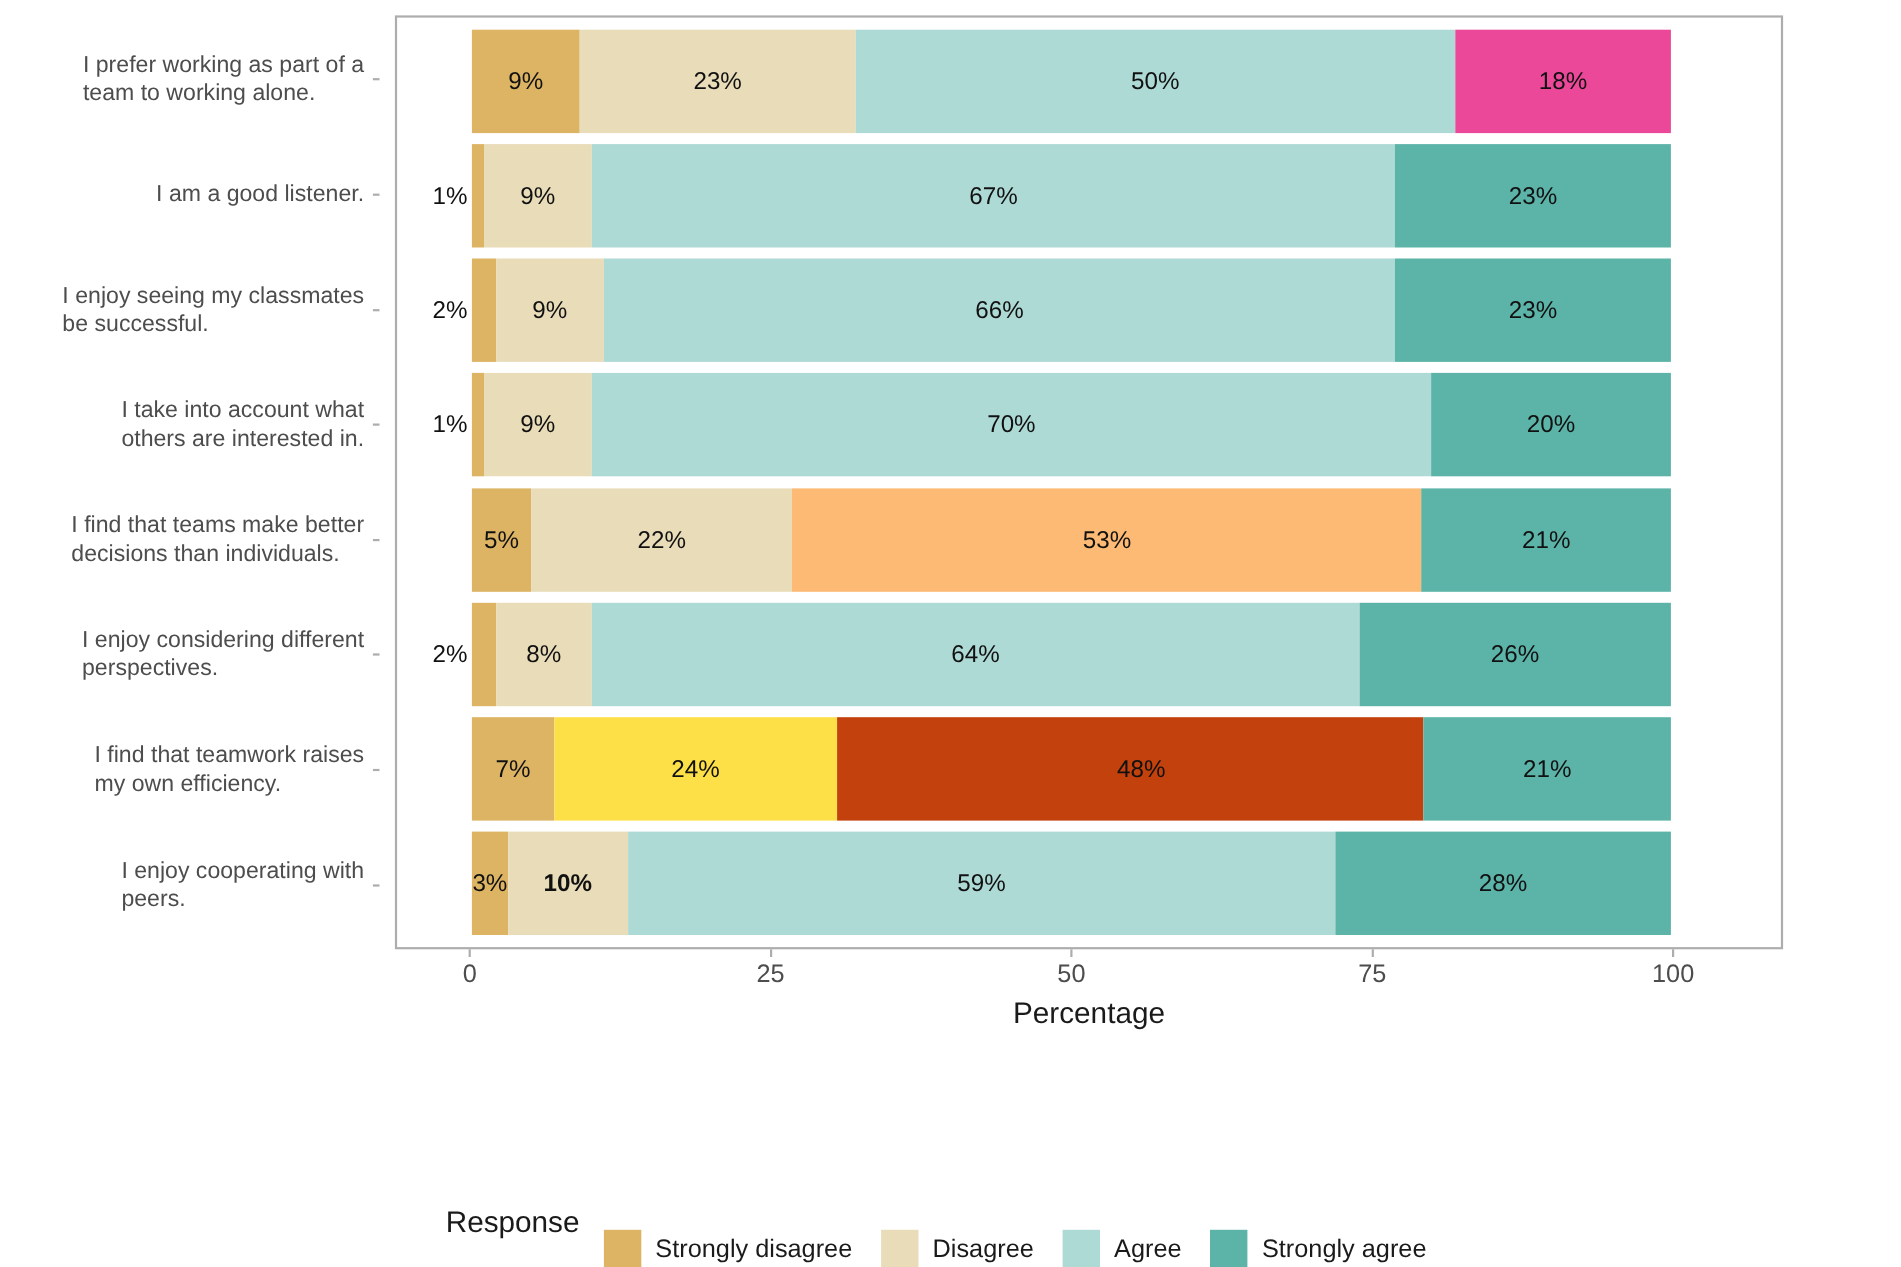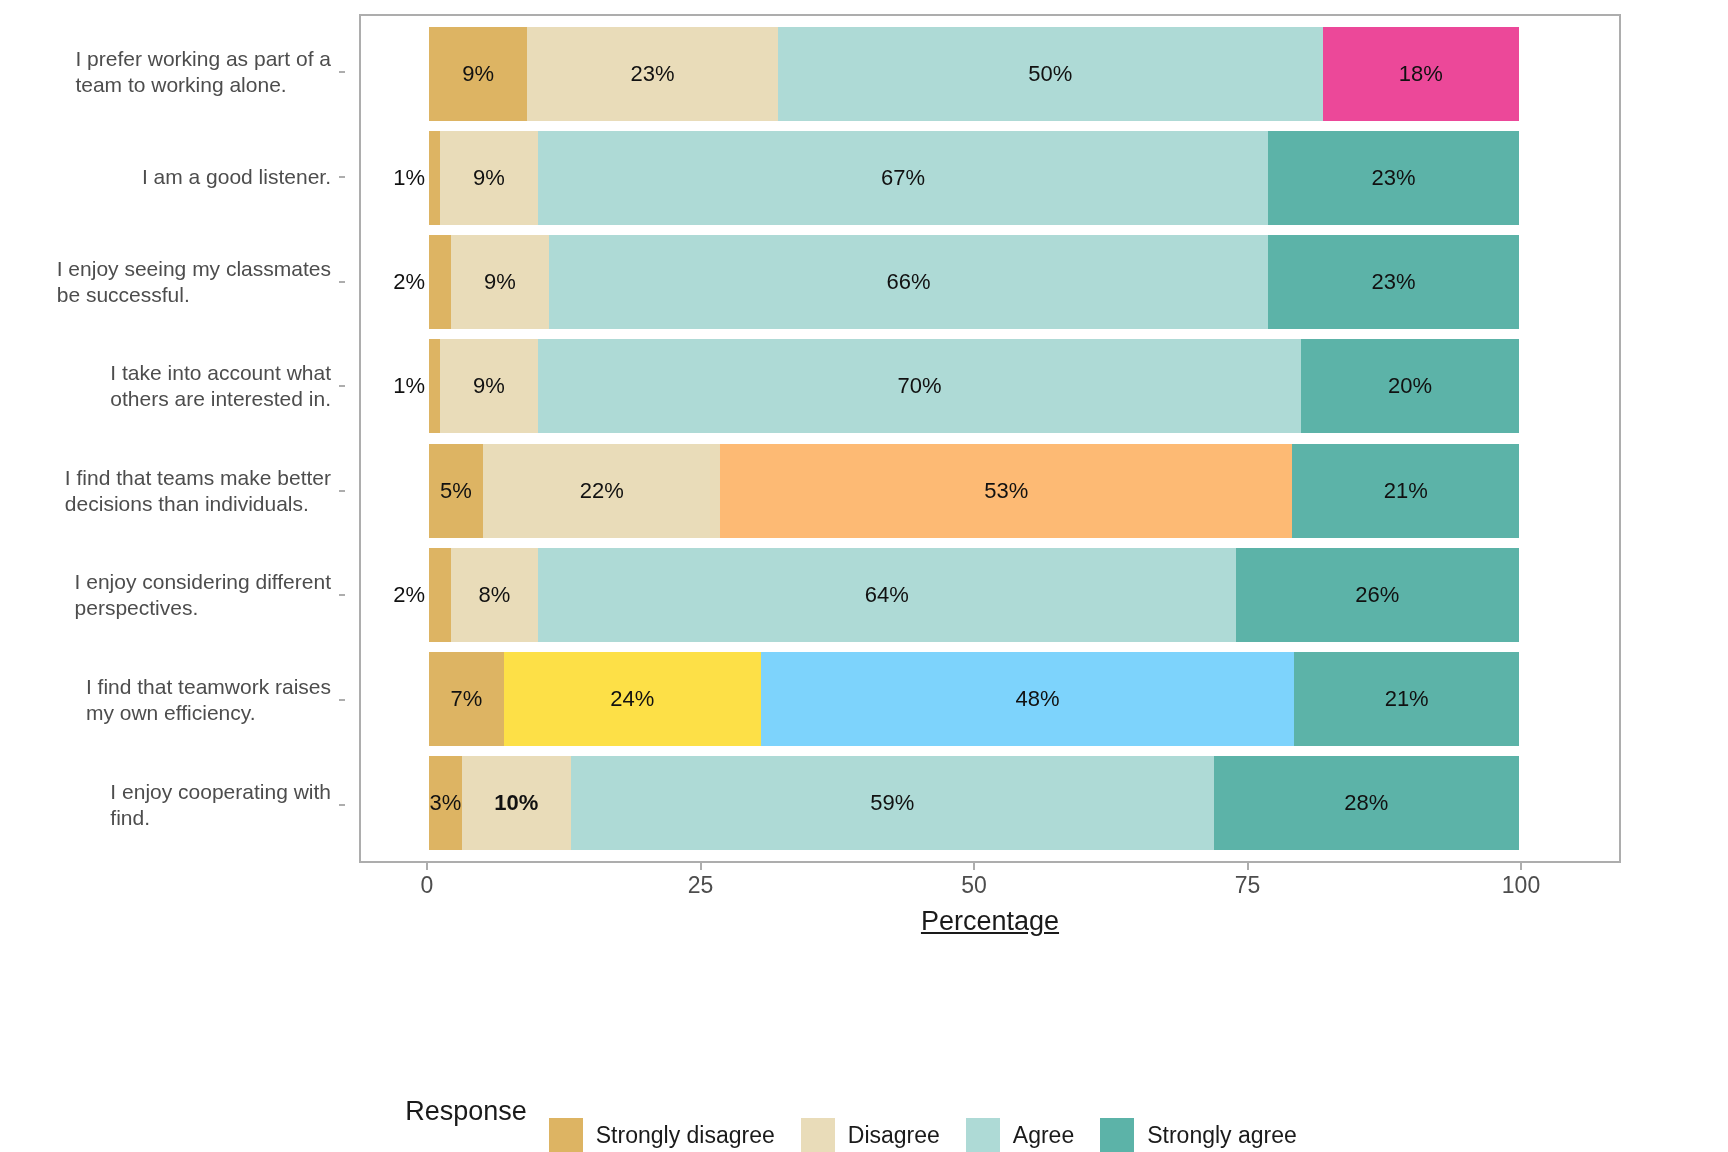--- a/index.html
+++ b/index.html
@@ -153,21 +153,20 @@
     line-height: 1;
   }
   #x-axis-title {
     position: absolute;
     left: 359px;
     top: 906px;
     width: 1262px;
     text-align: center;
     font-size: 27px;
     color: #1a1a1a;
-    text-decoration: underline;
   }
 
   
   #legend {
     position: absolute;
     left: 0;
     top: 1070px;
     width: 1728px;
     display: flex;
     align-items: center;
@@ -245,21 +244,21 @@
       <div class="y-cell">
         <div class="y-label">
           <div>I find that teamwork raises</div>
           <div>my own efficiency.</div>
         </div>
         <div class="y-tick"></div>
       </div>
       <div class="y-cell">
         <div class="y-label">
           <div>I enjoy cooperating with</div>
-          <div>find.</div>
+          <div>peers.</div>
         </div>
         <div class="y-tick"></div>
       </div>
     </div>
 
   <div id="plot-panel">
     <div id="bars-area">
         <div class="bar-row">
           <div class="bar-track">
             <div class="seg" style="width: 9%; background: rgb(221, 180, 99);">
@@ -357,21 +356,21 @@
           </div>
         </div>
         <div class="bar-row">
           <div class="bar-track">
             <div class="seg" style="width: 7%; background: rgb(221, 180, 99);">
               <span class="seg-label">7%</span>
             </div>
             <div class="seg" style="width: 24%; background: #fde047;">
               <span class="seg-label">24%</span>
             </div>
-            <div class="seg" style="width: 48%; background: #7dd3fc; padding-left: 20px;">
+            <div class="seg" style="width: 48%; background: #c2410c; padding-left: 20px;">
               <span class="seg-label">48%</span>
             </div>
             <div class="seg" style="width: 21%; background: rgb(92, 179, 168);">
               <span class="seg-label">21%</span>
             </div>
           </div>
         </div>
         <div class="bar-row">
           <div class="bar-track">
             <div class="seg" style="width: 3%; background: rgb(221, 180, 99);">

